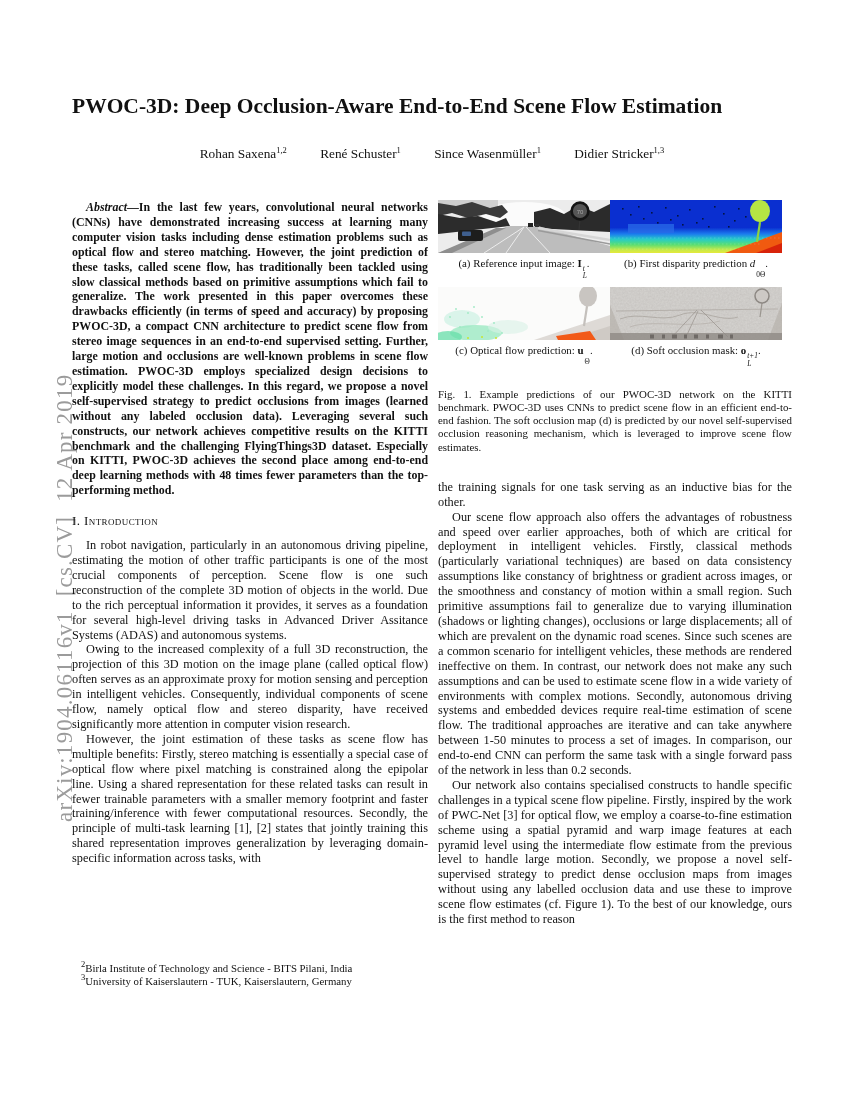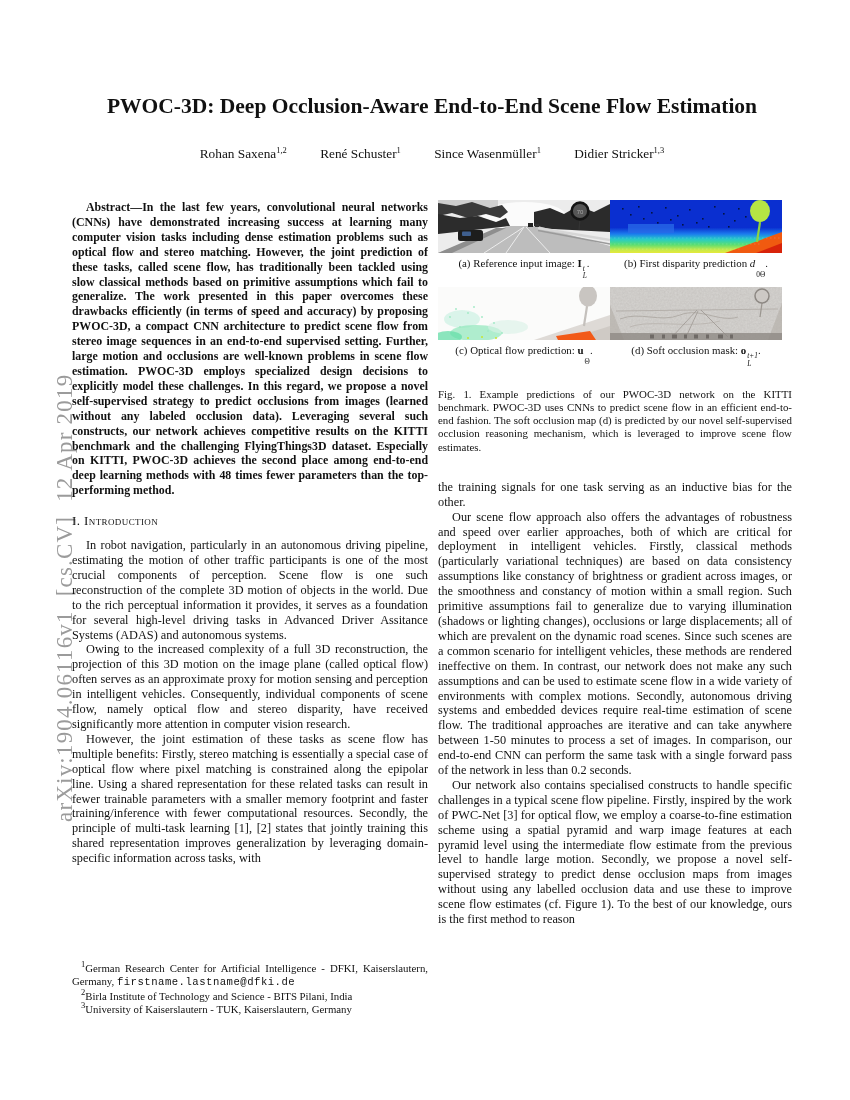--- a/index.html
+++ b/index.html
@@ -4,36 +4,36 @@
 <style>
   html,body{margin:0;padding:0;background:#ffffff;}
   .page{position:relative;width:850px;height:1100px;background:#ffffff;overflow:hidden;
         font-family:"Liberation Serif","DejaVu Serif",serif;color:#111;}
 
   
   .watermark{position:absolute;left:52px;top:822px;transform:rotate(-90deg);transform-origin:0 0;
              font-size:23px;color:#9b9b9b;letter-spacing:1.2px;white-space:pre;}
 
   
-  .title{position:absolute;left:72px;top:94px;width:720px;text-align:center;
+  .title{position:absolute;left:72px;top:94px;width:720px;
          font-size:21.5px;font-weight:bold;}
   .authors{position:absolute;left:72px;top:146px;width:720px;text-align:center;font-size:13.3px;}
   .authors .author{margin:10px 15px;text-align:center;}
   sup{font-size:8.5px;line-height:0;}
 
   
   .col-left{position:absolute;left:72px;top:200px;width:356px;height:758px;overflow:hidden;}
   .col-right{position:absolute;left:438px;top:200px;width:354px;}
 
   .body-text{font-size:12.3px;line-height:14.9px;text-align:justify;hyphens:auto;}
   .indent{text-indent:14px;}
   p{margin:0;}
 
   .abstract{font-size:11.9px;line-height:14.9px;font-weight:bold;text-align:justify;hyphens:auto;}
-  .abstract .lead{}
+  .abstract .lead{font-style:italic;}
   .it{}
 
   .sec-heading{text-align:left;font-size:13px;font-variant:small-caps;letter-spacing:.4px;
                margin:15px 0 9px 0;font-weight:normal;}
 
   
   .footnotes{position:absolute;left:72px;top:962px;width:356px;font-size:10.8px;line-height:13.4px;
              text-align:justify;}
   .footnotes p{text-indent:9px;}
   .mono{font-family:"Liberation Mono","DejaVu Sans Mono",monospace;font-size:10.6px;letter-spacing:.5px;}
@@ -72,21 +72,20 @@
     </p>
 
     <h2 class="sec-heading">I. Introduction</h2>
 
     <p class="body-text indent">In robot navigation, particularly in an autonomous driving pipeline, estimating the motion of other traffic participants is one of the most crucial components of perception. Scene flow is one such reconstruction of the complete 3D motion of objects in the world. Due to the rich perceptual information it provides, it serves as a foundation for several high-level driving tasks in Advanced Driver Assitance Systems (ADAS) and autonomous systems.</p>
     <p class="body-text indent">Owing to the increased complexity of a full 3D reconstruction, the projection of this 3D motion on the image plane (called optical flow) often serves as an approximate proxy for motion sensing and perception in intelligent vehicles. Consequently, individual components of scene flow, namely optical flow and stereo disparity, have received significantly more attention in computer vision research.</p>
     <p class="body-text indent">However, the joint estimation of these tasks as scene flow has multiple benefits: Firstly, stereo matching is essentially a special case of optical flow where pixel matching is constrained along the epipolar line. Using a shared representation for these related tasks can result in fewer trainable parameters with a smaller memory footprint and faster training/inference with fewer computational resources. Secondly, the principle of multi-task learning [1], [2] states that jointly training this shared representation improves generalization by leveraging domain-specific information across tasks, with</p>
   </div>
 
   <div class="footnotes">
-    <p><sup>1</sup><span>German Research Center for Artificial Intelligence - DFKI, Kaiserslautern, Germany, </span><span class="mono">firstname.lastname@dfki.de</span></p>
     <p><sup>2</sup><span>Birla Institute of Technology and Science - BITS Pilani, India</span></p>
     <p><sup>3</sup><span>University of Kaiserslautern - TUK, Kaiserslautern, Germany</span></p>
   </div>
 
   <div class="col-right">
 
     <div class="fig-grid">
 
       <figure class="fig-cell">
         <svg viewBox="0 0 172 53" preserveAspectRatio="none">

